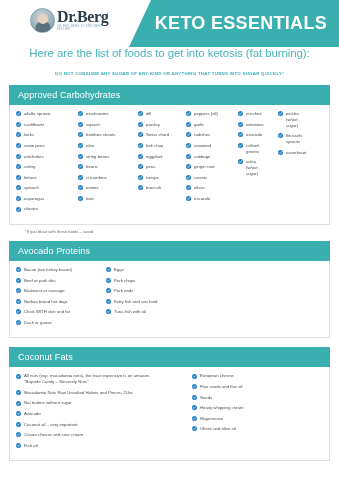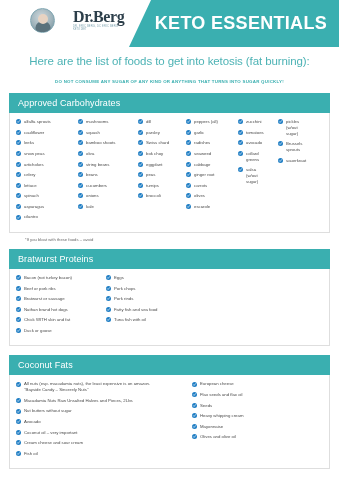--- a/index.html
+++ b/index.html
@@ -30,21 +30,21 @@
     right: 12px; top: 13px;
     color: #ffffff;
     font-size: 18px;
     font-weight: bold;
     letter-spacing: 0.3px;
     white-space: nowrap;
   }
   .logo {
     position: absolute;
     left: 30px; top: 8px;
-    display: flex; align-items: center; gap: 18px;
+    display: flex; align-items: center; gap: 2px;
   }
   .logo-photo {
     width: 25px; height: 25px; border-radius: 50%;
     background: radial-gradient(circle at 45% 35%, #cfd9dd 0%, #9fb3bb 55%, #6e8a95 100%);
     border: 1.2px solid #7fa6b2;
     position: relative; overflow: hidden;
   }
   .logo-photo::after {
     content: "";
     position: absolute; left: 50%; top: 52%;
@@ -70,21 +70,21 @@
     font-size: 2.6px; color: #7ba0ae; letter-spacing: 0.2px;
     margin-top: 1px; white-space: nowrap;
   }
   .logo-tag2 { font-size: 2.6px; color: #7ba0ae; margin-top: 0.5px; }
 
   
   .intro {
     text-align: center;
     color: #4db3b5;
     font-size: 11.5px;
-    margin-top: 8px;
+    margin-top: 0;
     letter-spacing: -0.1px;
   }
   .warning {
     text-align: center;
     color: #3aafb0;
     font-size: 4.4px;
     font-weight: bold;
     letter-spacing: 0.25px;
     margin-top: 12px;
   }
@@ -497,21 +497,21 @@
                 <path d="M4 8.3 L6.7 11 L12 4.9" stroke="#ffffff" stroke-width="2.1" fill="none" stroke-linecap="round" stroke-linejoin="round"></path>
               </svg>
               <span class="item-label">sauerkraut</span>
             </div>
           </div>
         </div>
         <div class="footnote">*If you bloat with these foods – avoid</div>
       </div>
       <div class="gap-sm"></div>
       <div class="section">
-        <div class="section-bar">Bratwurst Proteins</div>
+        <div class="section-bar">Avocado Proteins</div>
         <div class="section-body">
           <div class="col prot-c1">
             <div class="item">
               <svg class="check" viewBox="0 0 16 16" aria-hidden="true">
                 <circle cx="8" cy="8" r="8" fill="#1f7ec4"></circle>
                 <path d="M4 8.3 L6.7 11 L12 4.9" stroke="#ffffff" stroke-width="2.1" fill="none" stroke-linecap="round" stroke-linejoin="round"></path>
               </svg>
               <span class="item-label">Bacon (not turkey bacon)</span>
             </div>
             <div class="item">

